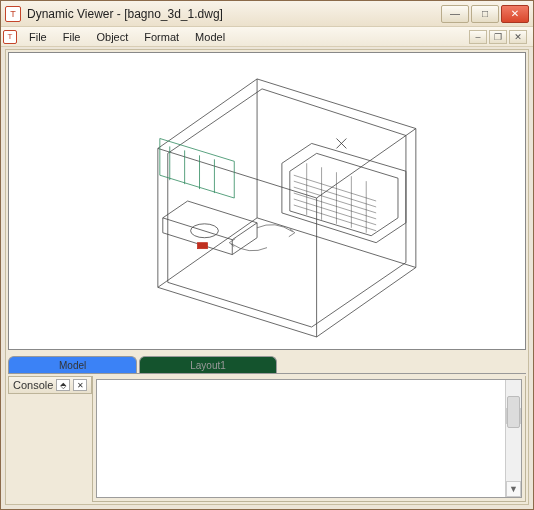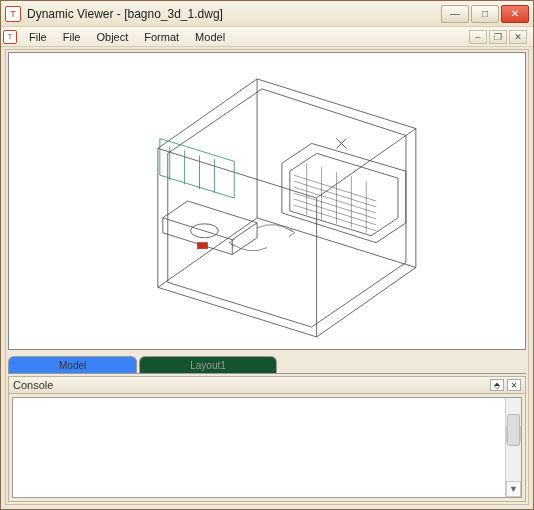--- a/index.html
+++ b/index.html
@@ -16,21 +16,21 @@
   .menu-item { font-size: 11px; padding: 2px 8px; color:#222; }
   .mdi-btns { margin-left:auto; display:flex; gap:2px; padding-right:4px;}
   .mdi-btn { width:18px; height:14px; border:1px solid #c7bda1; background:linear-gradient(#fdfbf5,#e8e0cb); font-size:9px; display:flex;align-items:center;justify-content:center; color:#555;}
   .client { position:absolute; top:48px; left:4px; right:4px; bottom:4px; background:#f0e9d9; border:1px solid #c7bda1;}
   .canvas-wrap { position:absolute; top:0; left:0; right:0; height:298px; background:#fff; border:1px solid #888; margin:2px; overflow:hidden;}
   .canvas-wrap svg { width:100%; height:100%; }
   .tabs { position:absolute; top:302px; left:2px; right:2px; height:22px; display:flex; align-items:flex-end; }
   .tab { height:18px; padding:0 50px; font-size:10px; border:1px solid #999; border-bottom:none; border-radius:6px 6px 0 0; background:#3b82f6; margin-right:2px; display:flex; align-items:center; color:#333;}
   .tab.inactive { background:#14532d; color:#999; }
   .tabline { position:absolute; bottom:0; left:0; right:0; height:1px; background:#999;}
-  .console-panel { position:absolute; top:326px; left:2px; right:2px; bottom:2px; display:flex; flex-direction:column;}
+  .console-panel { position:absolute; top:326px; left:2px; right:2px; bottom:2px; display:flex; flex-direction:row;}
   .console-header { height:18px; background:linear-gradient(#f8f3e9,#e9e1cd); border:1px solid #bdb499; display:flex; align-items:center; padding:0 4px; font-size:11px; color:#333;}
   .console-header .spacer { flex:1; }
   .dock-btn { width:14px; height:12px; border:1px solid #aaa; margin-left:3px; font-size:8px; display:flex;align-items:center;justify-content:center; background:#fff;}
   .console-body { flex:1; display:flex; flex-direction:column; border:1px solid #bdb499; border-top:none; background:#f0e9d9; padding:3px;}
   .console-log { flex:1; background:#fff; border:1px solid #9c9c9c; padding:4px 6px; font-size:10.5px; line-height:1.35; color:#222; white-space:pre-wrap; overflow:auto; position:relative;}
   .console-log .vscroll { position:absolute; right:0; top:0; bottom:0; width:16px; background:#f0f0f0; border-left:1px solid #ccc;}
   .vscroll .arrow { height:16px; display:flex;align-items:center;justify-content:center; font-size:9px; color:#666; background:#f8f8f8; border:1px solid #ccc;}
   .vscroll .thumb { position:absolute; top:16px; left:1px; right:1px; height:32px; background:#dcdcdc; border:1px solid #bbb; border-radius:2px;}
 </style>
 </head>

